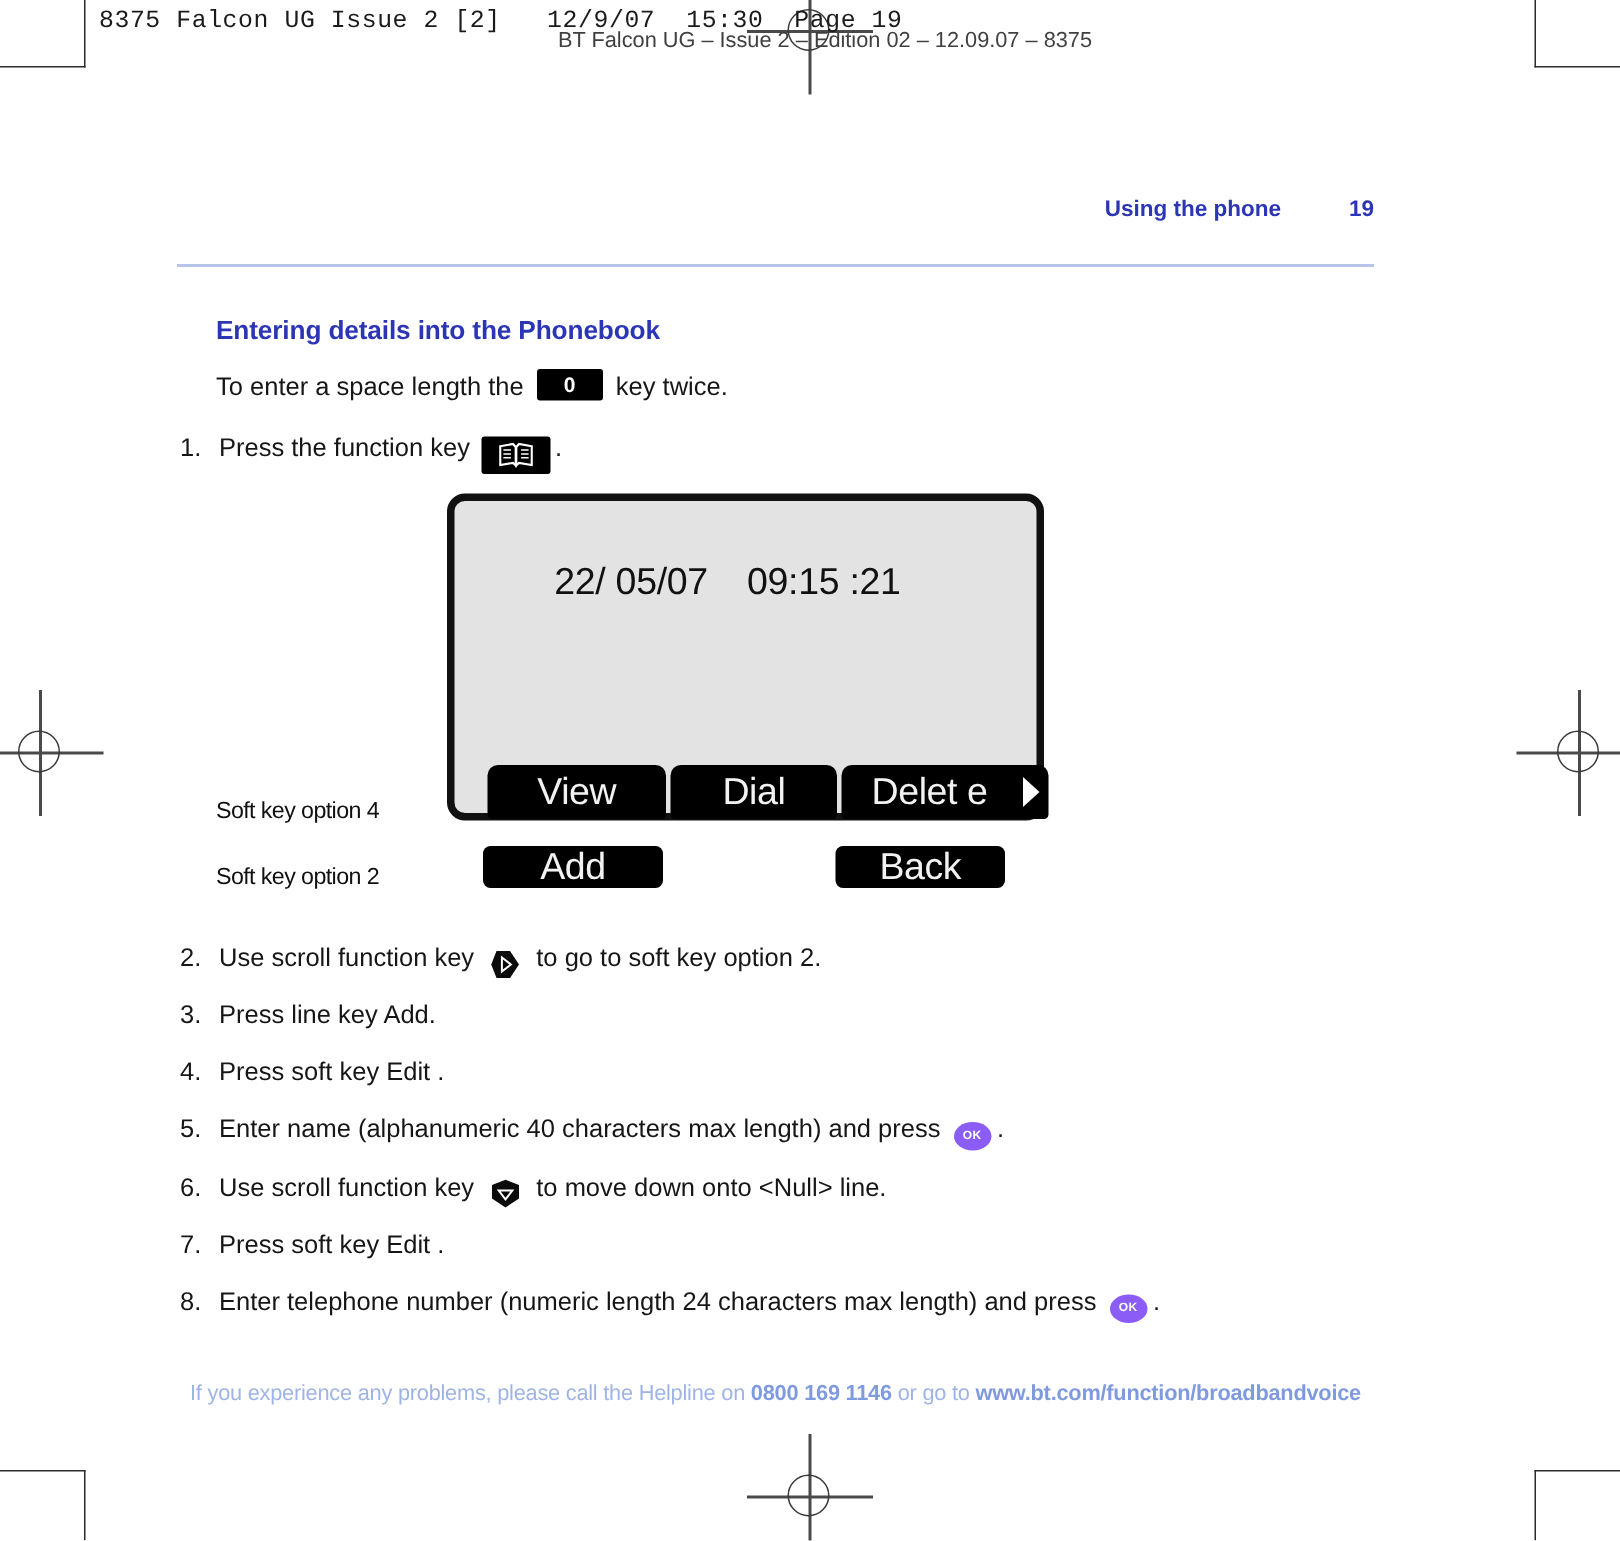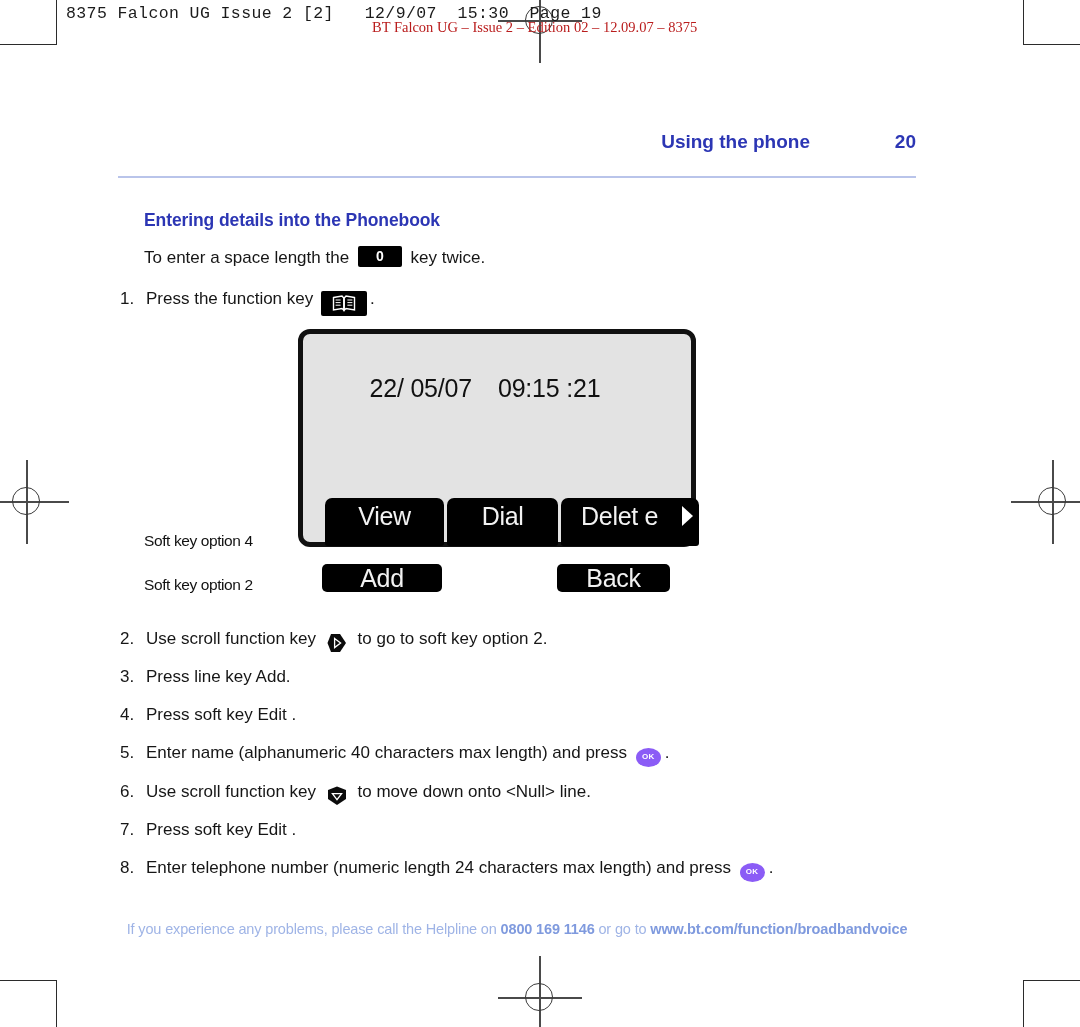--- a/index.html
+++ b/index.html
@@ -66,45 +66,44 @@
     font-family: "Liberation Mono", "DejaVu Sans Mono", monospace;
     font-size: 16.5px;
     letter-spacing: 0.4px;
     color: #1b1b1b;
     white-space: pre;
   }
   .slug-sub {
     position: absolute;
     left: 372px;
     top: 19px;
-    font-family: Liberation Serif, serif;
+    font-family: Liberation Sans, sans-serif;
     font-size: 14.5px;
-    color: #b91c1c;
+    color: #404040;
     white-space: pre;
   }
 
   
   .page {
     position: absolute;
     left: 0; top: 0;
     width: 1080px; height: 1027px;
   }
 
   .running-head {
     position: absolute;
     left: 118px;
     top: 131px;
     width: 798px;
     display: flex;
     justify-content: flex-end;
     align-items: baseline;
     color: #2c36b4;
-    font-size: 19px;
+    font-size: 15px;
     font-weight: bold;
-    gap: 44px;
   }
   .running-head .rh-title { margin-right: 36px; }
   .running-head .rh-folio { min-width: 26px; text-align: right; }
 
   .head-rule {
     position: absolute;
     left: 118px;
     top: 176px;
     width: 798px;
     height: 2px;
@@ -232,21 +231,21 @@
     letter-spacing: -0.2px;
   }
   .lcd-status .lcd-time { margin-left: 26px; }
 
   
   .softbar {
     position: absolute;
     left: 22px;
     bottom: -4px;
     width: 374px;
-    height: 48px;
+    height: 36px;
     display: flex;
     align-items: stretch;
   }
   .softkey {
     background: #000000;
     color: #f2f2f2;
     font-size: 25px;
     line-height: 36px;
     text-align: center;
     border-radius: 7px 7px 3px 3px;
@@ -350,21 +349,21 @@
   <div class="rm-circle"></div>
 </div>
 
 <div class="slug-main">8375 Falcon UG Issue 2 [2]   12/9/07  15:30  Page 19</div>
 <div class="slug-sub">BT Falcon UG – Issue 2 – Edition 02 – 12.09.07 – 8375</div>
 
 <div class="page">
 
   <div class="running-head">
     <span class="rh-title">Using the phone</span>
-    <span class="rh-folio">20</span>
+    <span class="rh-folio">19</span>
   </div>
 
   <div class="head-rule"></div>
 
   <div class="sec-title">Entering details into the Phonebook</div>
 
   <div class="intro-line">
     <span>To enter a space length the </span><span class="keycap">0</span><span> key twice.</span>
   </div>
 

